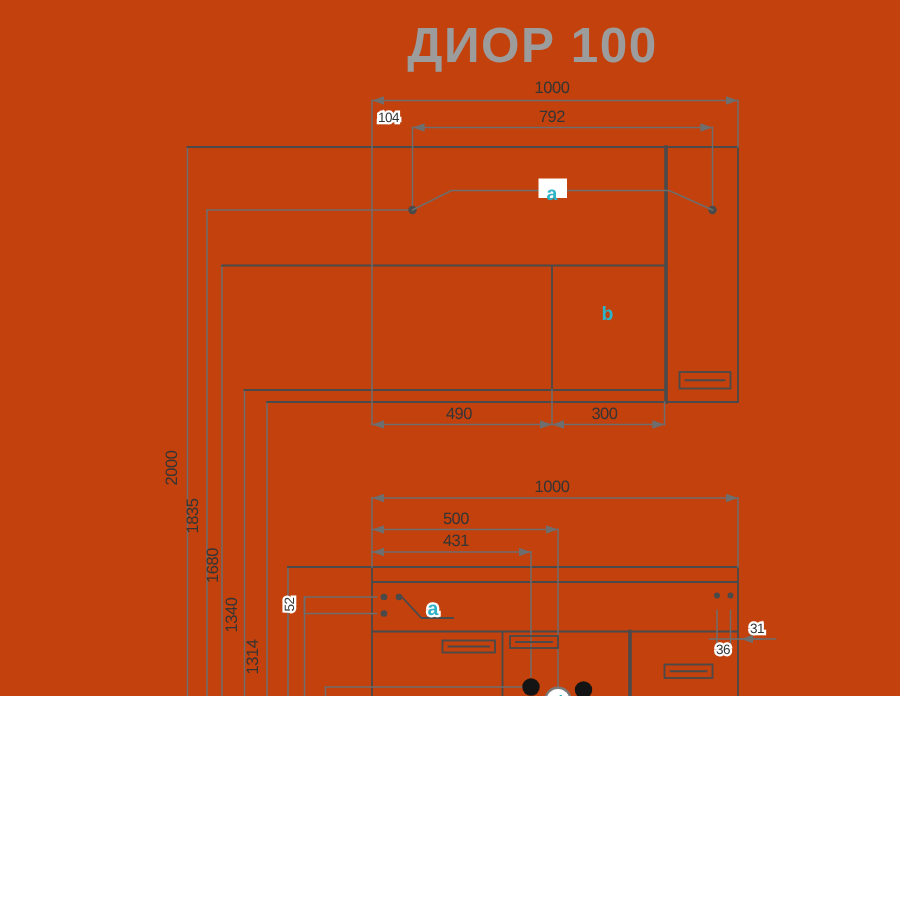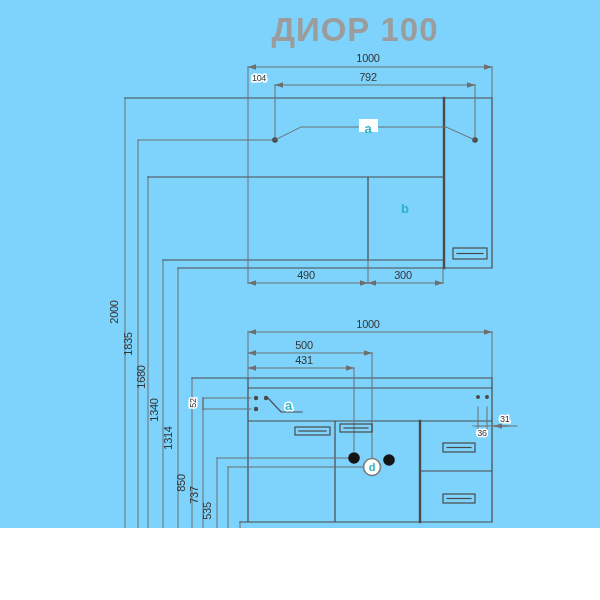--- a/index.html
+++ b/index.html
@@ -1,16 +1,16 @@
 <!DOCTYPE html>
 <html style="--accent: #2fb3c7; --line: #4a4a4a; --leader: #6e6e6e; --title: #9c9c9c;"><head>
 <meta charset="utf-8">
 <style>
   html,body{margin:0;padding:0;background:#fff;}
-  .stage{width:600px;height:528px;position:relative;background:#7dd3fc;overflow:hidden;}
+  .stage{width:600px;height:464px;position:relative;background:#c2410c;overflow:hidden;}
   svg{font-family:"Liberation Sans","DejaVu Sans",sans-serif;}
   .ln{stroke:var(--line,#4a4a4a);stroke-width:1.2;fill:none;stroke-linecap:square;}
   .thk{stroke-width:2.4;}
   .ld{stroke:var(--leader,#6e6e6e);stroke-width:1;fill:none;stroke-linecap:square;}
   text{fill:#353535;font-size:11px;letter-spacing:-0.3px;}
   .sm{font-size:9px;}
   .mid{text-anchor:middle;}
   .accent{fill:var(--accent,#2fb3c7);font-weight:bold;font-size:13px;letter-spacing:0;}
   .accent-sm{fill:var(--accent,#2fb3c7);font-weight:bold;font-size:11px;letter-spacing:0;}
   .t-title{fill:var(--title,#9c9c9c);font-size:33px;font-weight:bold;letter-spacing:1px;}

